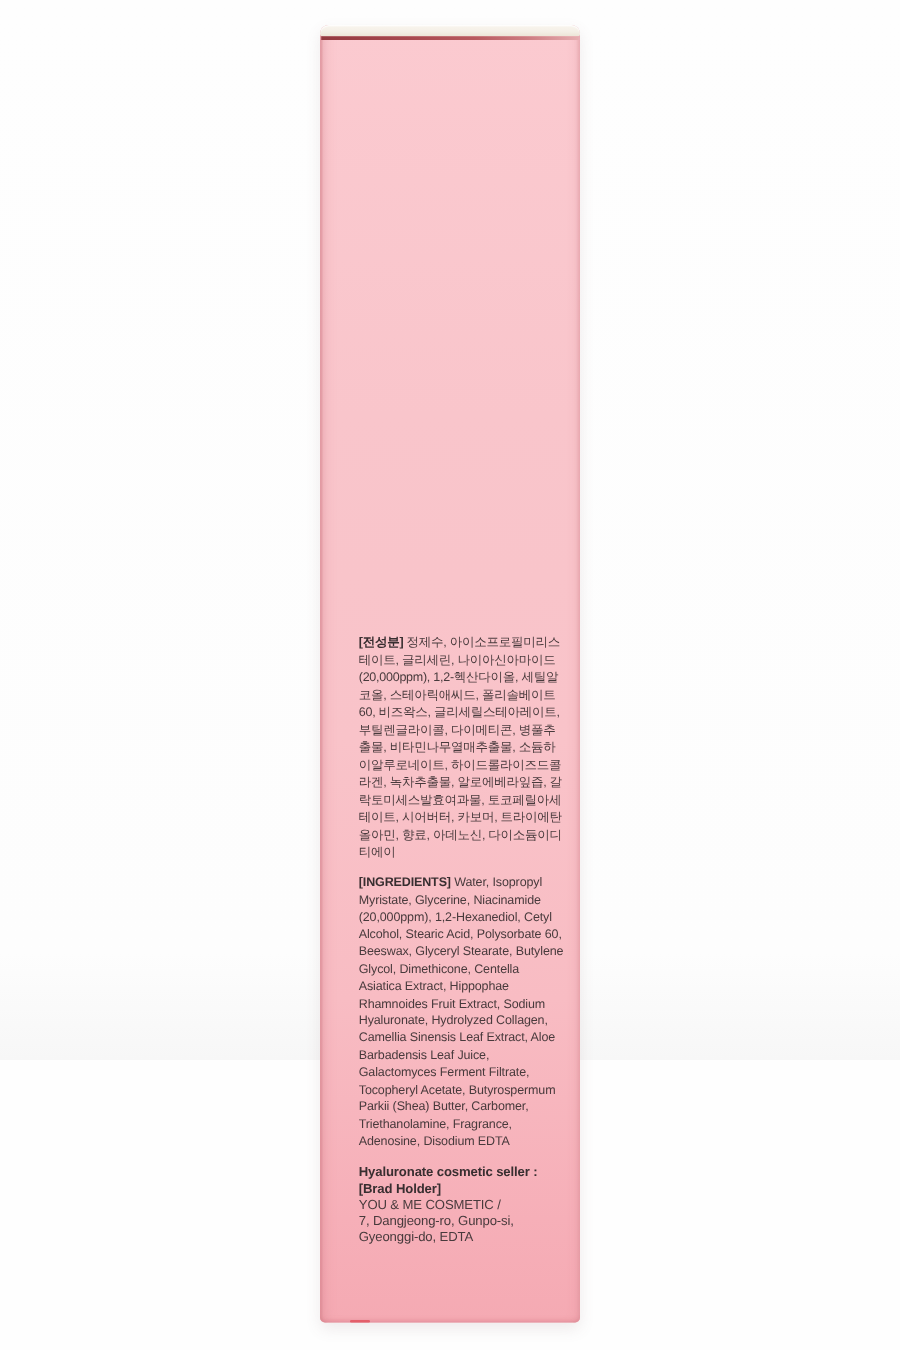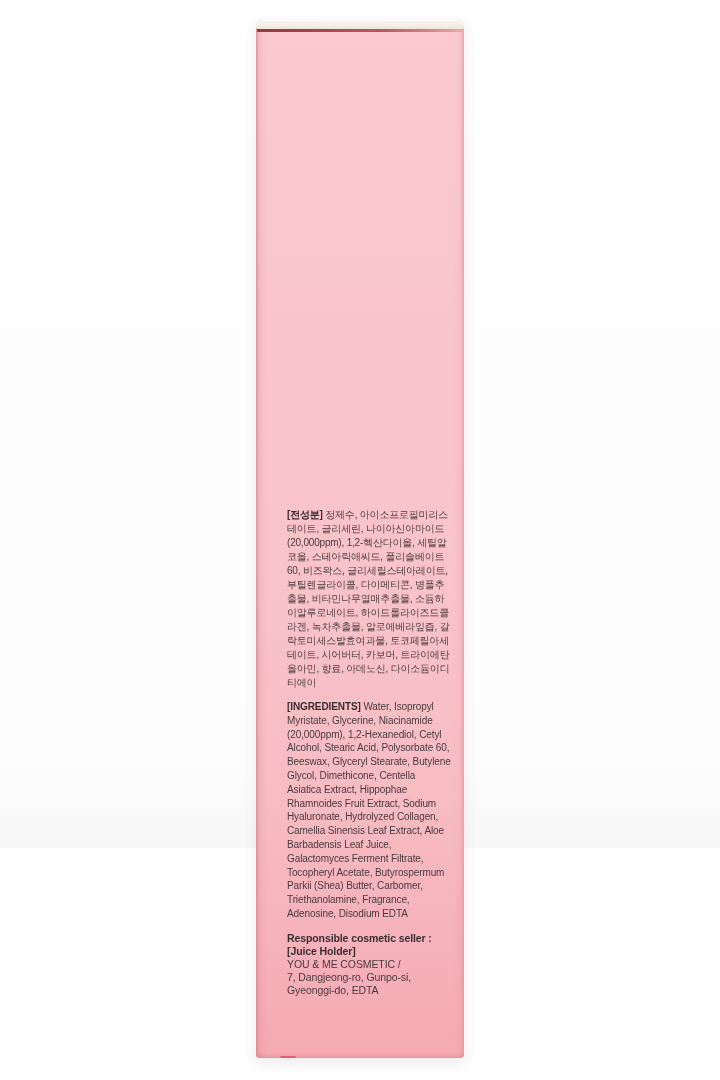--- a/index.html
+++ b/index.html
@@ -118,22 +118,22 @@
         <span class="bold">[전성분]</span>
         <span>정제수, 아이소프로필미리스테이트, 글리세린, 나이아신아마이드(20,000ppm), 1,2-헥산다이올, 세틸알코올, 스테아릭애씨드, 폴리솔베이트60, 비즈왁스, 글리세릴스테아레이트, 부틸렌글라이콜, 다이메티콘, 병풀추출물, 비타민나무열매추출물, 소듐하이알루로네이트, 하이드롤라이즈드콜라겐, 녹차추출물, 알로에베라잎즙, 갈락토미세스발효여과물, 토코페릴아세테이트, 시어버터, 카보머, 트라이에탄올아민, 향료, 아데노신, 다이소듐이디티에이</span>
       </p>
 
       <p class="en">
         <span class="bold">[INGREDIENTS]</span>
         <span>Water, Isopropyl Myristate, Glycerine, Niacinamide (20,000ppm), 1,2-Hexanediol, Cetyl Alcohol, Stearic Acid, Polysorbate 60, Beeswax, Glyceryl Stearate, Butylene Glycol, Dimethicone, Centella Asiatica Extract, Hippophae Rhamnoides Fruit Extract, Sodium Hyaluronate, Hydrolyzed Collagen, Camellia Sinensis Leaf Extract, Aloe Barbadensis Leaf Juice, Galactomyces Ferment Filtrate, Tocopheryl Acetate, Butyrospermum Parkii (Shea) Butter, Carbomer, Triethanolamine, Fragrance, Adenosine, Disodium EDTA</span>
       </p>
 
       <p class="seller">
-        <span class="bold block">Responsible cosmetic seller :</span>
-        <span class="bold block">[Juice Holder]</span>
+        <span class="bold block">Hyaluronate cosmetic seller :</span>
+        <span class="bold block">[Brad Holder]</span>
         <span class="block">YOU &amp; ME COSMETIC /</span>
         <span class="block">7, Dangjeong-ro, Gunpo-si,</span>
         <span class="block">Gyeonggi-do, EDTA</span>
       </p>
 
     </div>
 
     <div class="bottom-sliver"></div>
 
   </div>

